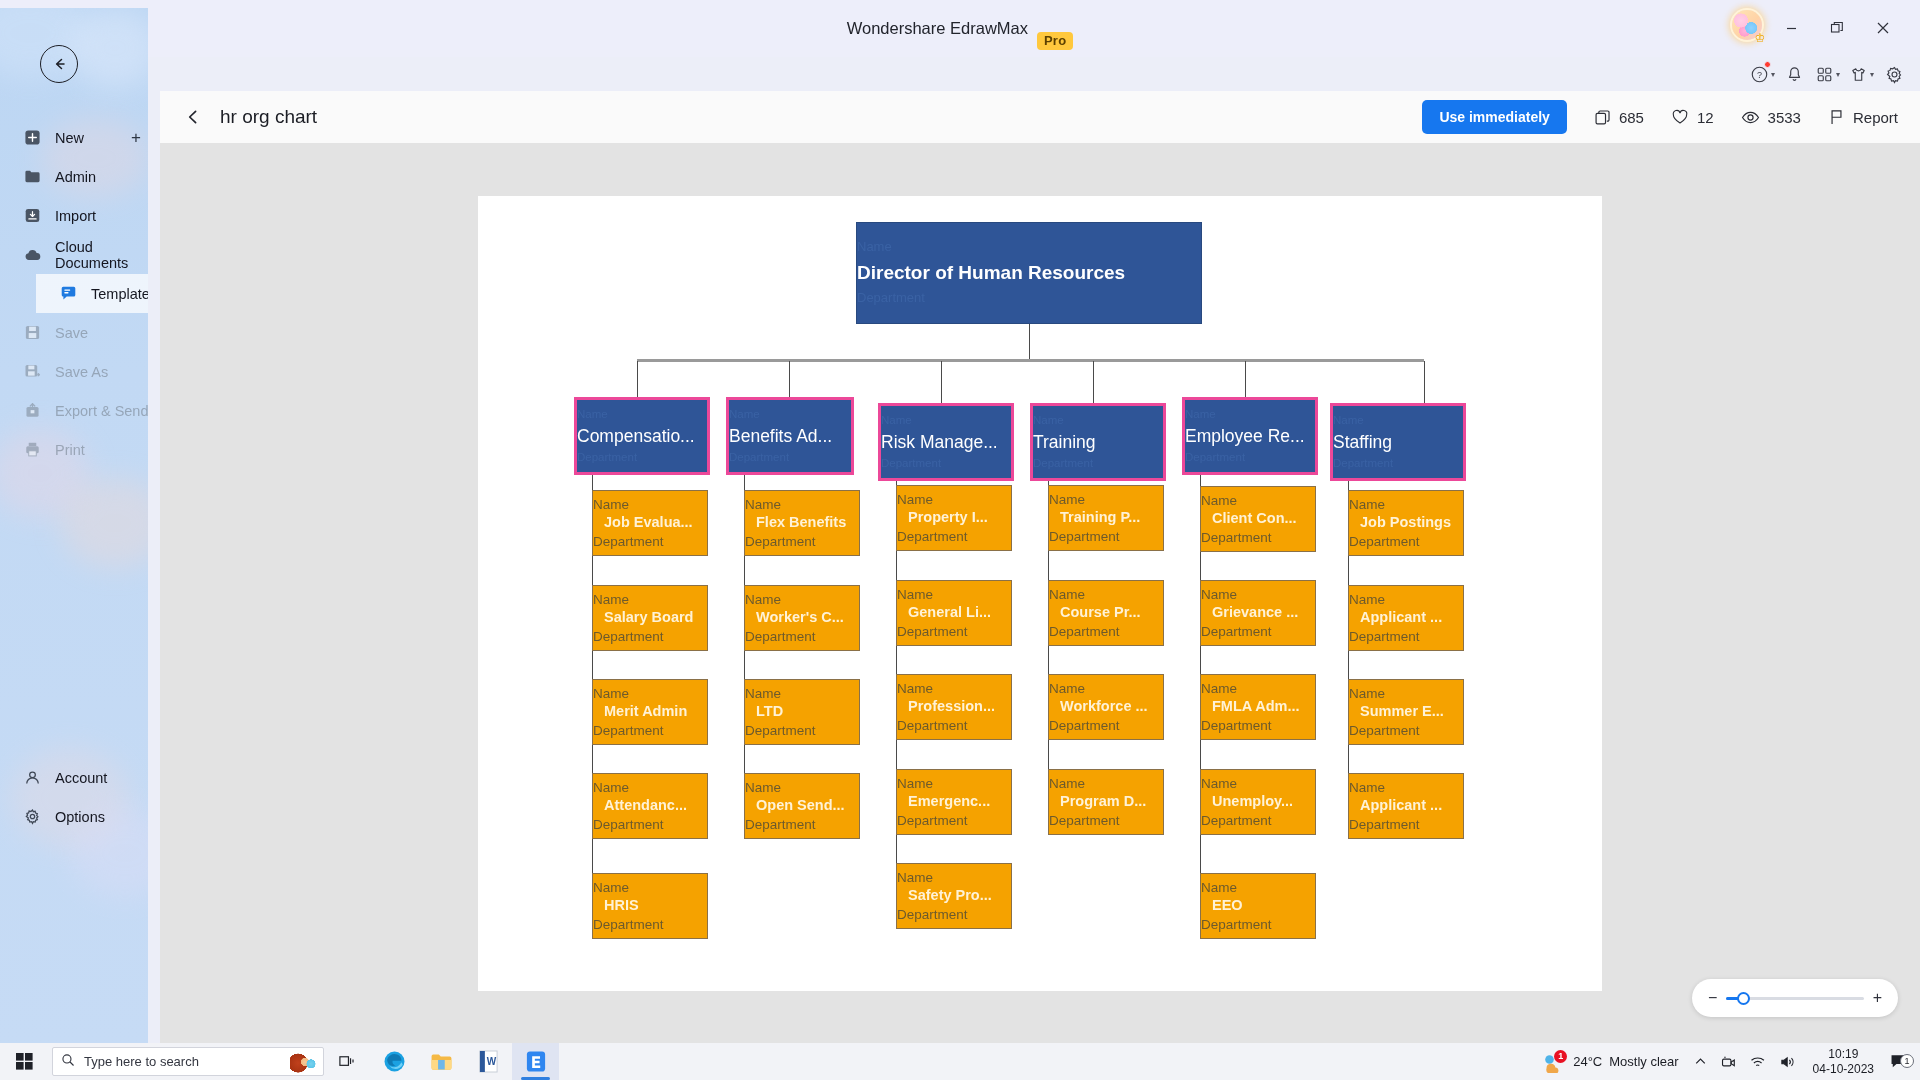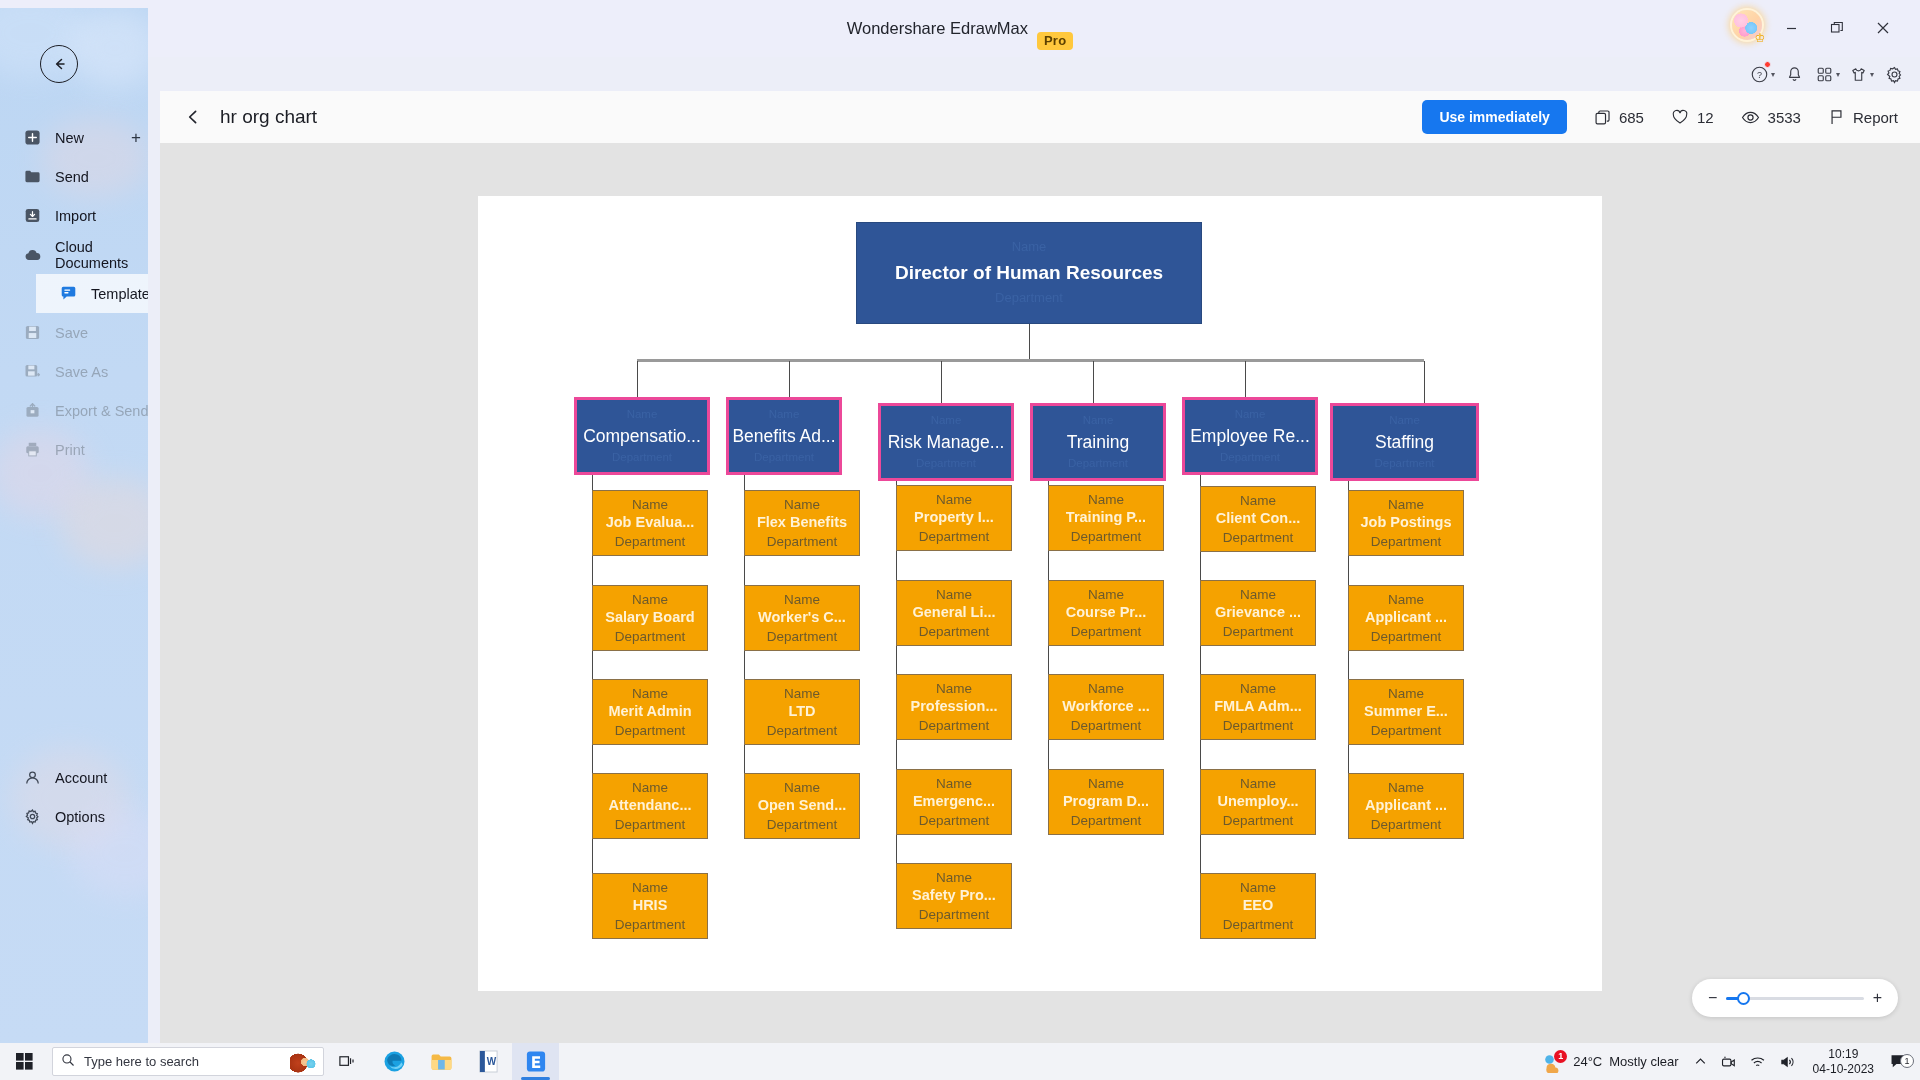--- a/index.html
+++ b/index.html
@@ -156,21 +156,21 @@
   #sheet {
     position: absolute; left: 318px; top: 53px;
     width: 1124px; height: 795px;
     background: #ffffff;
   }
 
   
   #chart { position: absolute; left: 0; top: 0; width: 1124px; height: 795px; }
   .node {
     position: absolute;
-    display: flex; flex-direction: column; align-items: center; justify-content: center;
+    display: flex; flex-direction: column; align-items: flex-start; justify-content: center;
     text-align: center; overflow: hidden;
     cursor: default;
   }
   .node .nm-top, .node .nm-bot { line-height: 1.15; white-space: nowrap; }
   .node .nm-mid {
     line-height: 1.2; white-space: nowrap; overflow: hidden;
     max-width: 100%; text-overflow: clip;
   }
 
   .node.root {
@@ -372,21 +372,21 @@
         <span>New</span>
         <span id="side-new-plus">+</span>
       </div>
 
       <div class="side-item">
         <span class="side-ico">
           <svg width="17" height="17" viewBox="0 0 18 18">
               <path d="M1.5 4.5A1.5 1.5 0 0 1 3 3h3.4l1.3 1.6H15A1.5 1.5 0 0 1 16.5 6v7.5A1.5 1.5 0 0 1 15 15H3a1.5 1.5 0 0 1-1.5-1.5z" fill="#4a5564"></path>
             </svg>
         </span>
-        <span>Send</span>
+        <span>Admin</span>
       </div>
 
       <div class="side-item">
         <span class="side-ico">
           <svg width="17" height="17" viewBox="0 0 18 18">
               <rect x="1.8" y="2" width="14.4" height="14" rx="2.6" fill="#4a5564"></rect>
               <path d="M9 5v5m0 0l-2.2-2.2M9 10l2.2-2.2M5.2 12.6h7.6" stroke="#fff" stroke-width="1.35" stroke-linecap="round" fill="none"></path>
             </svg>
         </span>
         <span>Import</span>
@@ -581,21 +581,21 @@
           <div class="nm-top">Name</div>
           <div class="nm-mid">Attendanc...</div>
           <div class="nm-bot">Department</div>
         </div>
         <div class="node leaf" style="left:114px;top:677px;width:116px;height:66px;">
           <div class="nm-top">Name</div>
           <div class="nm-mid">HRIS</div>
           <div class="nm-bot">Department</div>
         </div>
 
-        <div class="node dept" style="left:248px;top:201px;width:116px;height:78px;">
+        <div class="node dept" style="left:248px;top:201px;width:128px;height:78px;">
           <div class="nm-top">Name</div>
           <div class="nm-mid">Benefits Ad...</div>
           <div class="nm-bot">Department</div>
         </div>
         <div class="conn v" style="left:266px;top:279px;height:331px;"></div>
         <div class="conn h" style="left:266px;top:327px;width:30px;"></div>
         <div class="conn h" style="left:266px;top:422px;width:30px;"></div>
         <div class="conn h" style="left:266px;top:516px;width:30px;"></div>
         <div class="conn h" style="left:266px;top:610px;width:30px;"></div>
         <div class="node leaf" style="left:266px;top:294px;width:116px;height:66px;">
@@ -717,21 +717,21 @@
           <div class="nm-top">Name</div>
           <div class="nm-mid">Unemploy...</div>
           <div class="nm-bot">Department</div>
         </div>
         <div class="node leaf" style="left:722px;top:677px;width:116px;height:66px;">
           <div class="nm-top">Name</div>
           <div class="nm-mid">EEO</div>
           <div class="nm-bot">Department</div>
         </div>
 
-        <div class="node dept" style="left:852px;top:207px;width:149px;height:78px;">
+        <div class="node dept" style="left:852px;top:207px;width:136px;height:78px;">
           <div class="nm-top">Name</div>
           <div class="nm-mid">Staffing</div>
           <div class="nm-bot">Department</div>
         </div>
         <div class="conn v" style="left:870px;top:285px;height:338px;"></div>
         <div class="conn h" style="left:870px;top:327px;width:30px;"></div>
         <div class="conn h" style="left:870px;top:422px;width:30px;"></div>
         <div class="conn h" style="left:870px;top:516px;width:30px;"></div>
         <div class="conn h" style="left:870px;top:610px;width:30px;"></div>
         <div class="node leaf" style="left:870px;top:294px;width:116px;height:66px;">

